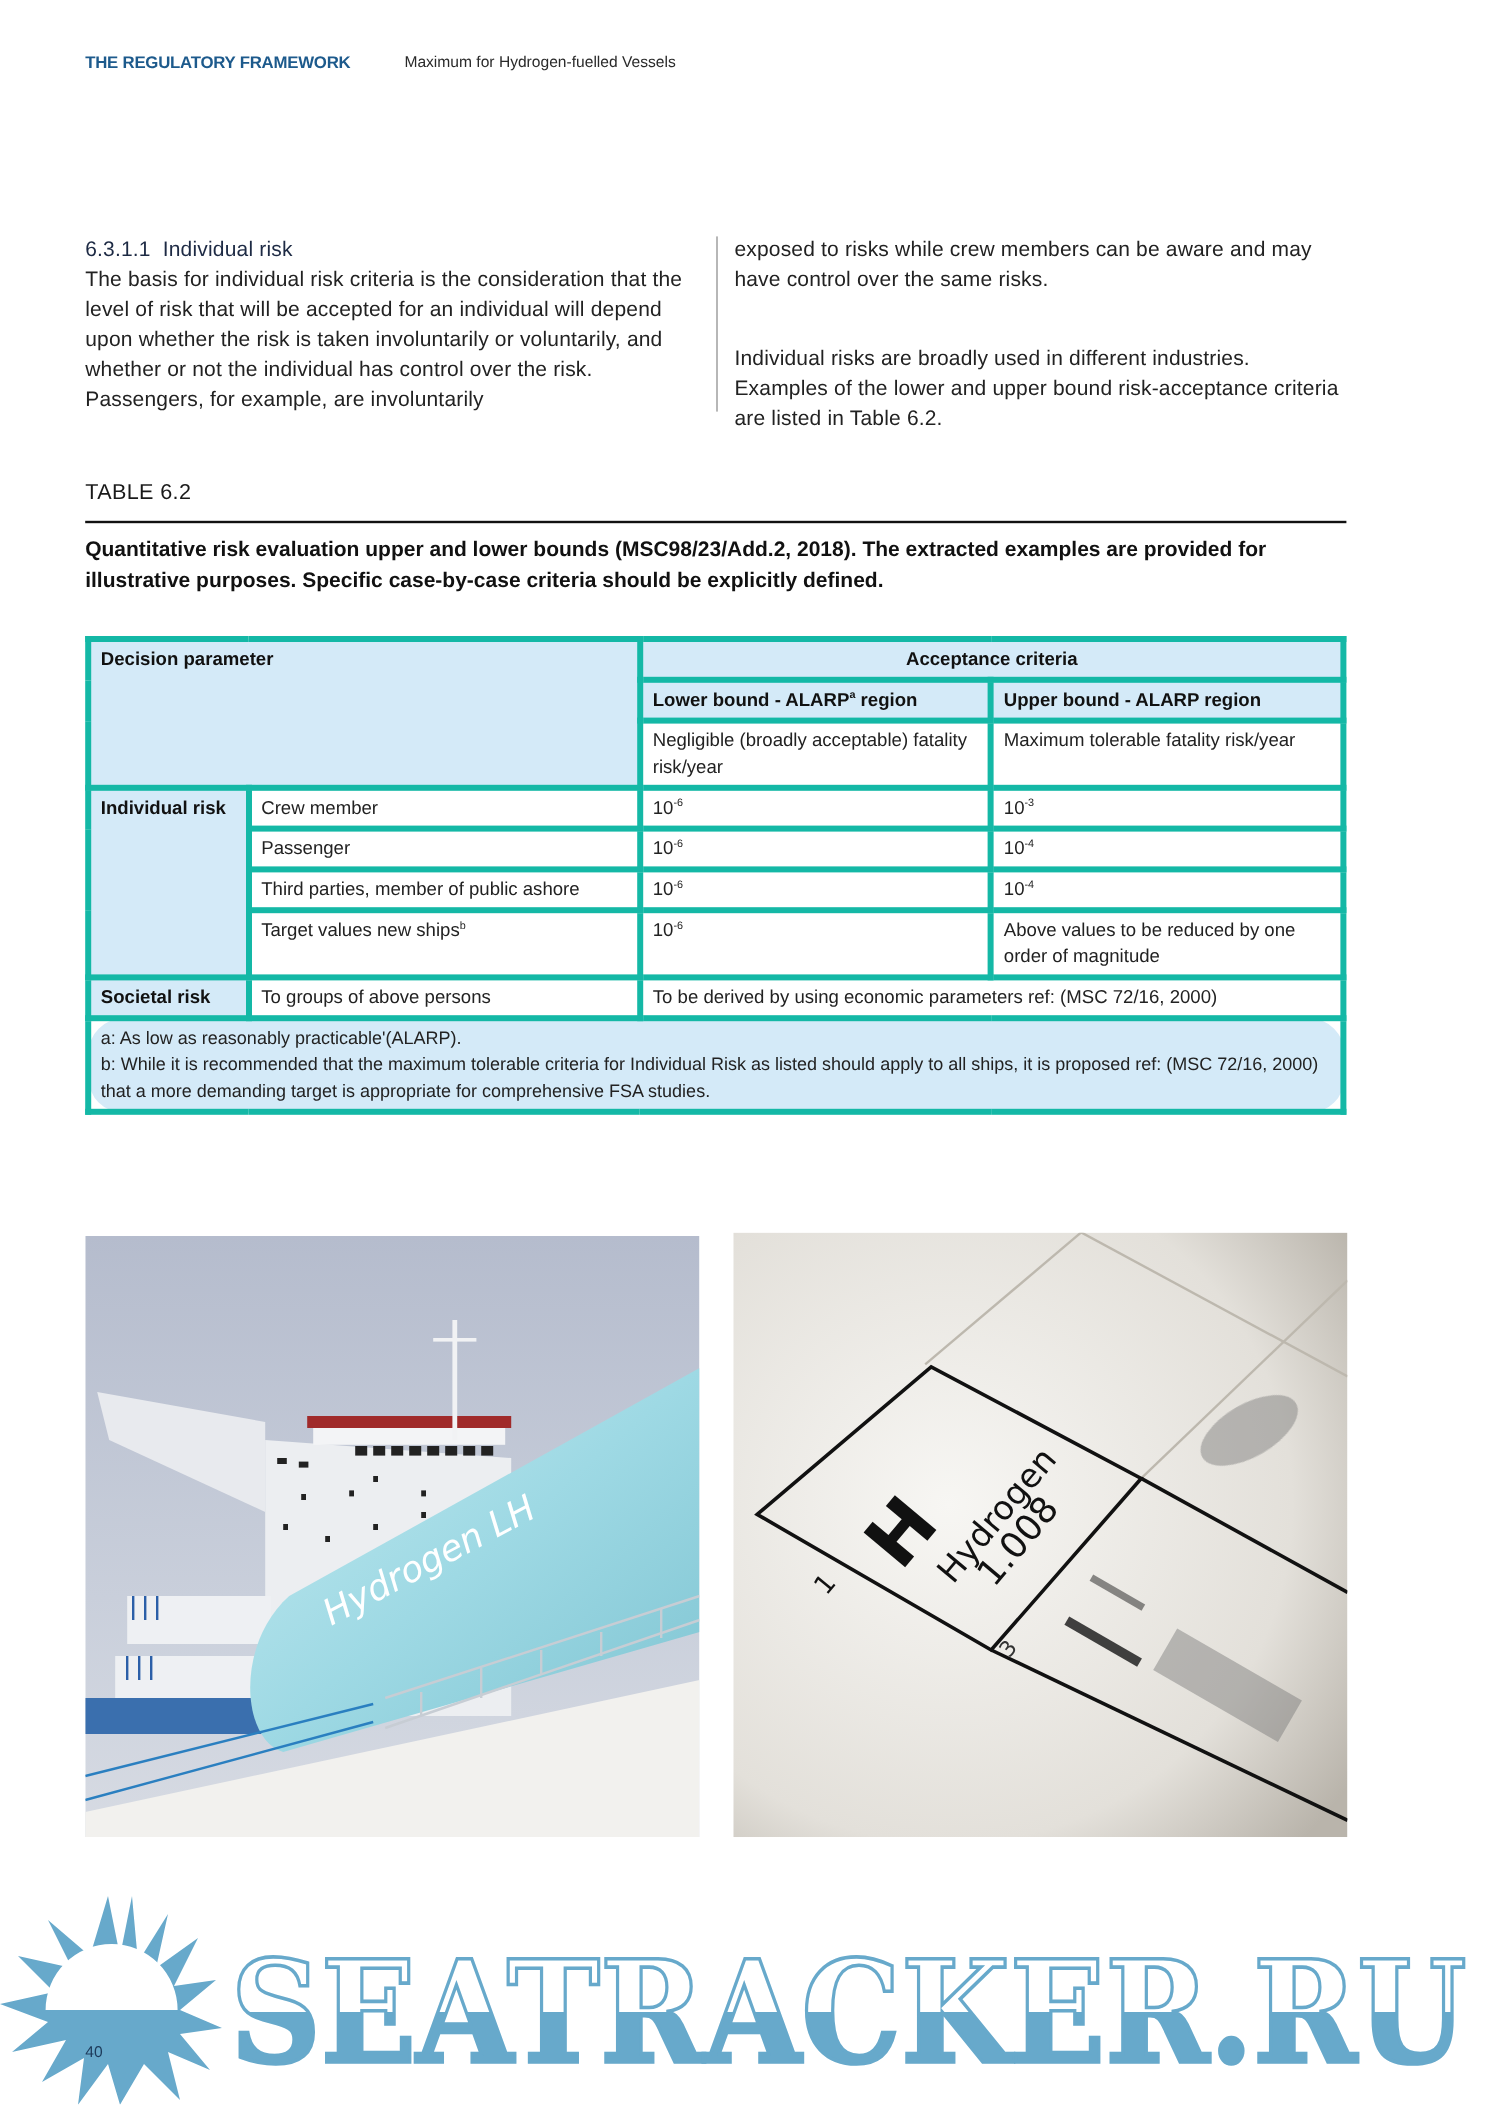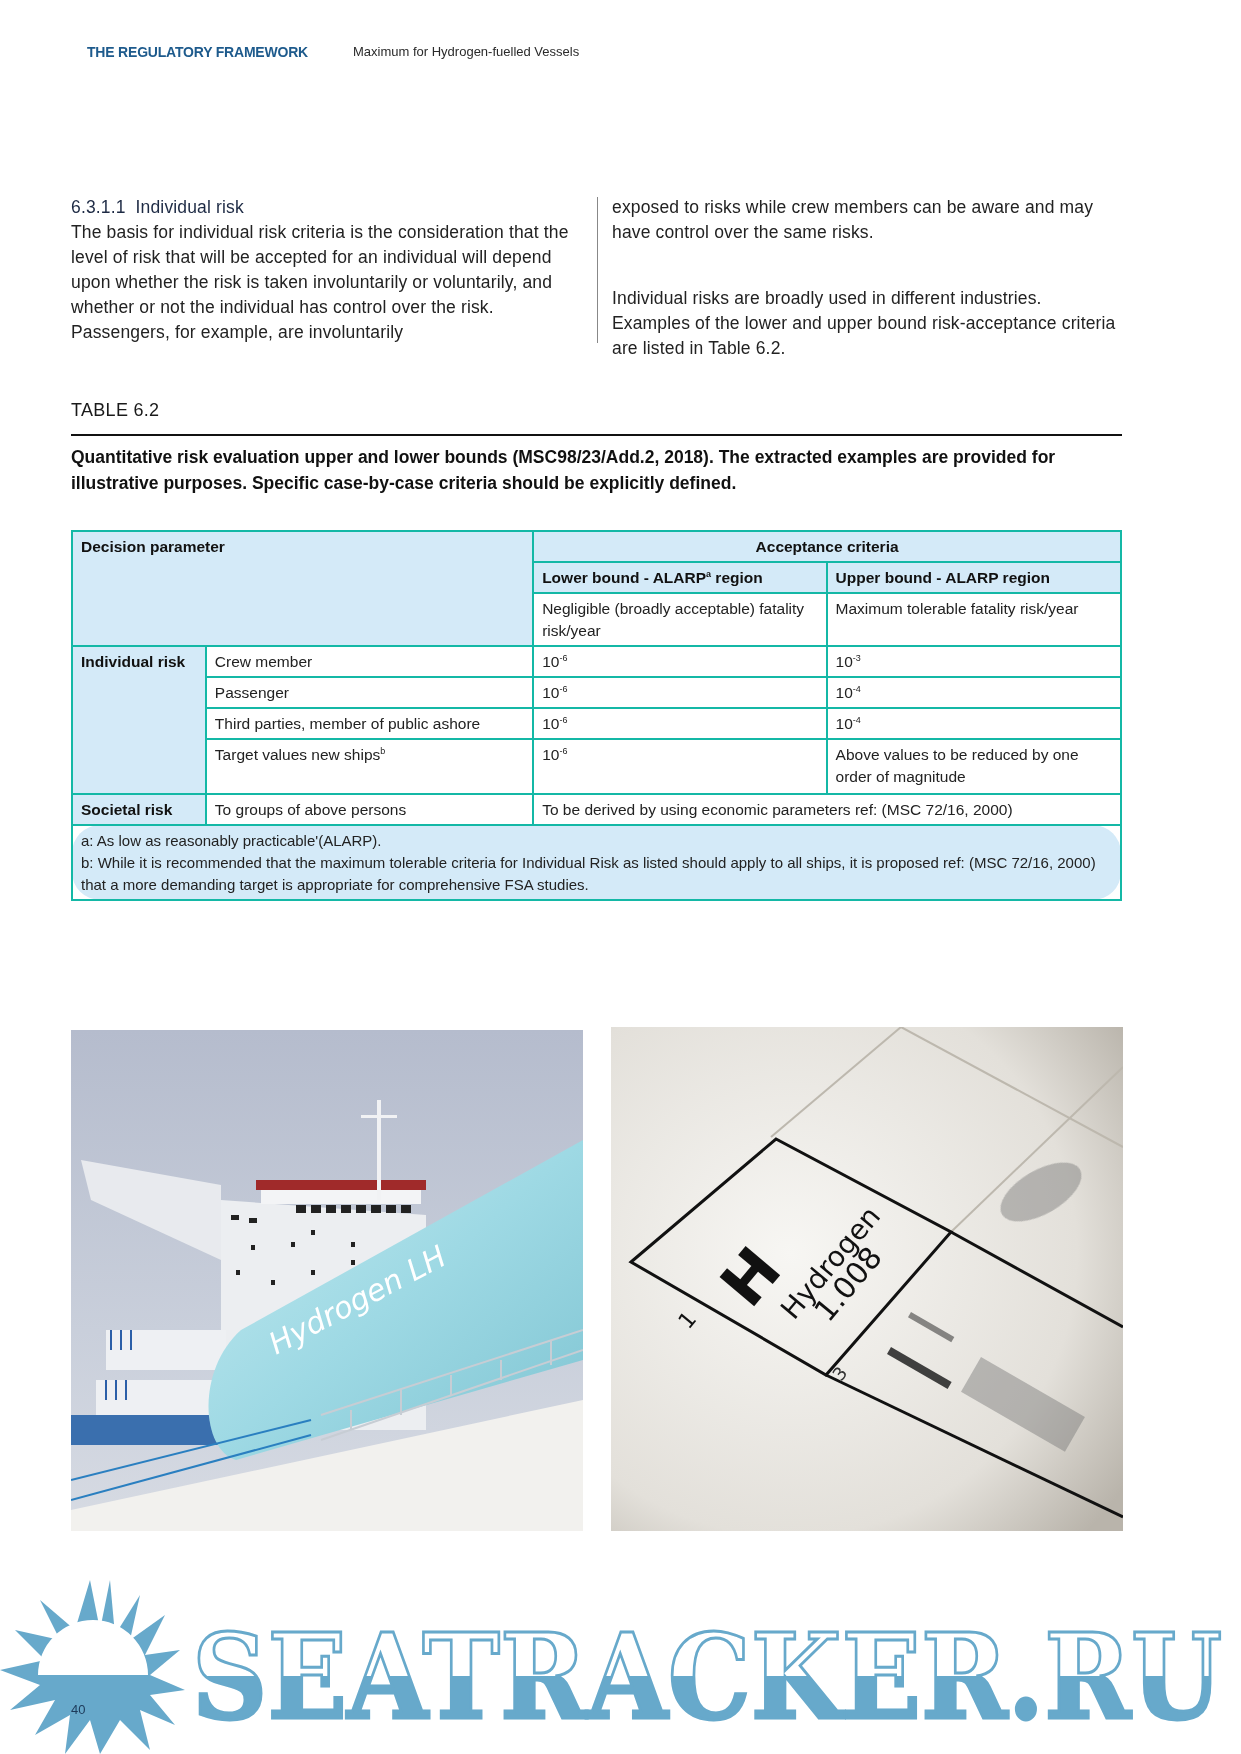--- a/index.html
+++ b/index.html
@@ -1,20 +1,20 @@
 <!DOCTYPE html>
 <html><head>
 <meta charset="utf-8">
 <style>
   html, body { margin: 0; padding: 0; background: #ffffff; }
   body {
     width: 1241px; height: 1754px; position: relative; overflow: hidden;
     font-family: "DejaVu Sans", sans-serif; color: #1a1a1a;
   }
-  .running-head { position: absolute; top: 44px; left: 71px; font-size: 13px; display: flex; margin-left: 16px; }
+  .running-head { position: absolute; top: 44px; left: 71px; font-size: 13px; display: flex; }
   .rh-section { color: #1d5a8c; font-weight: bold; font-family: "Liberation Sans", sans-serif; font-size: 14px; letter-spacing: -0.2px; width: 266px; }
   .rh-title { color: #2a2a2a; font-size: 13px; font-family: "Liberation Sans", sans-serif; }
 
   .col { position: absolute; top: 195px; width: 510px; font-size: 17.5px; line-height: 25px; color: #222; font-family: "Liberation Sans", sans-serif; letter-spacing: 0.15px; }
   .col-left { left: 71px; }
   .col-right { left: 612px; }
   .col-divider { position: absolute; left: 597px; top: 197px; width: 1px; height: 146px; background: #888; }
   .sec-heading { font-weight: normal; color: #1d2a44; }
   .sec-heading .num { margin-right: 10px; }
   .col p { margin: 0; }
@@ -22,21 +22,21 @@
 
   .table-label { position: absolute; left: 71px; top: 400px; font-size: 18px; font-family: "Liberation Sans", sans-serif; color: #1a1a1a; letter-spacing: 0.3px; }
   .table-rule { position: absolute; left: 71px; top: 434px; width: 1051px; height: 2px; background: #111; }
   .caption { position: absolute; left: 71px; top: 444px; width: 1055px; font-size: 17.5px; line-height: 26px; font-weight: bold; font-family: "Liberation Sans", sans-serif; color: #111; }
 
   table.risk {
     position: absolute; left: 71px; top: 530px; width: 1051px;
     border-collapse: collapse; font-family: "Liberation Sans", sans-serif; font-size: 15.5px; color: #222;
   }
   table.risk td {
-    border: 2px solid #14b8a6; padding: 4px 8px 3px 8px; vertical-align: top; line-height: 22px;
+    border: 5px solid #14b8a6; padding: 4px 8px 3px 8px; vertical-align: top; line-height: 22px;
   }
   .bg { background: #d4eaf8; }
   .bold { font-weight: bold; color: #111; }
   .center { text-align: center; }
   sup { font-size: 9px; vertical-align: super; line-height: 0; }
   td.notes { padding: 18px 8px 24px 8px; font-size: 15px; line-height: 23px; border-radius: 28px; }
   .note-line { display: block; }
 
   .photo { position: absolute; top: 1030px; width: 512px; height: 501px; overflow: hidden; }
   .photo-left { left: 71px; }

